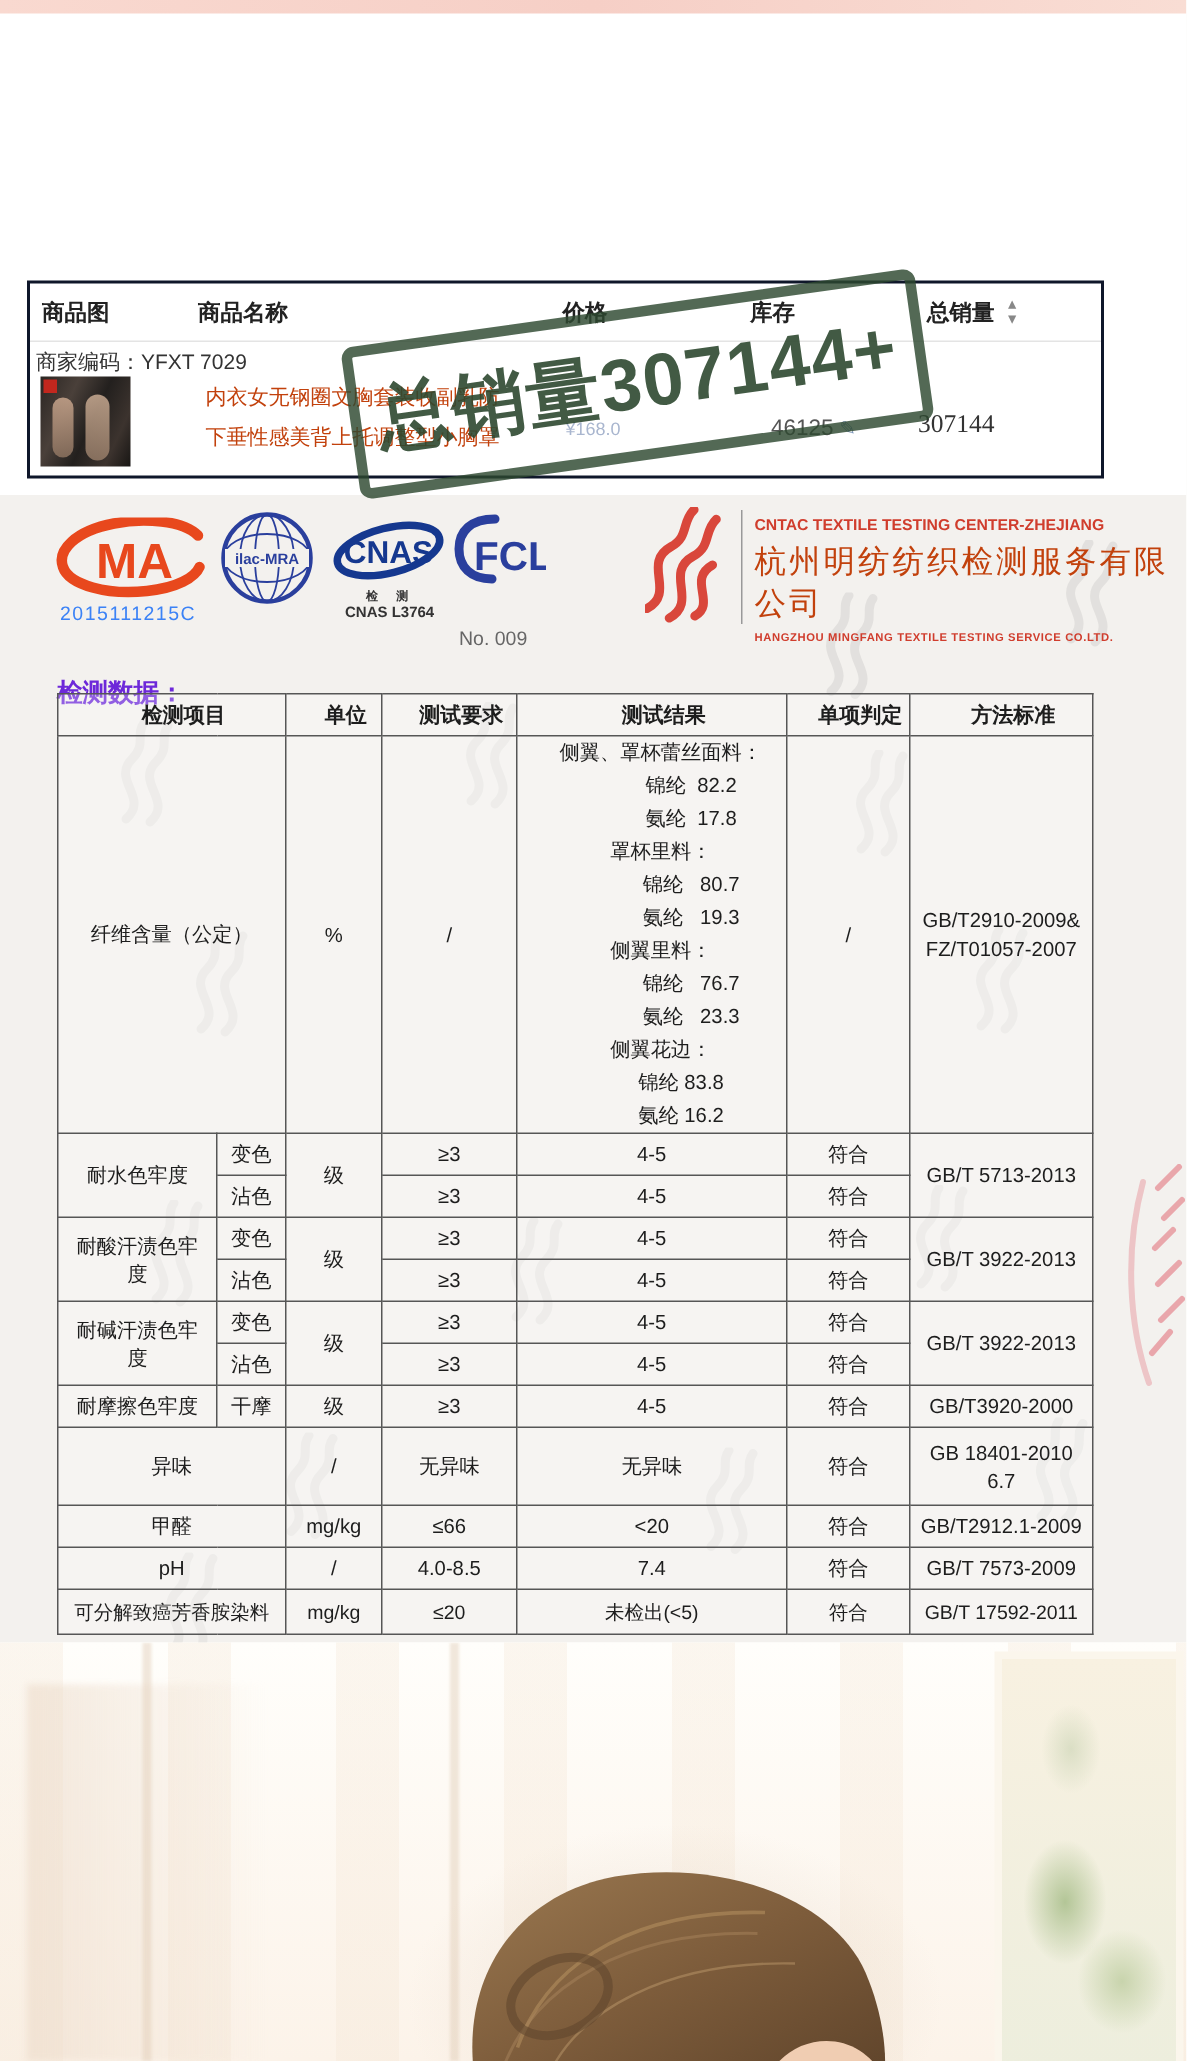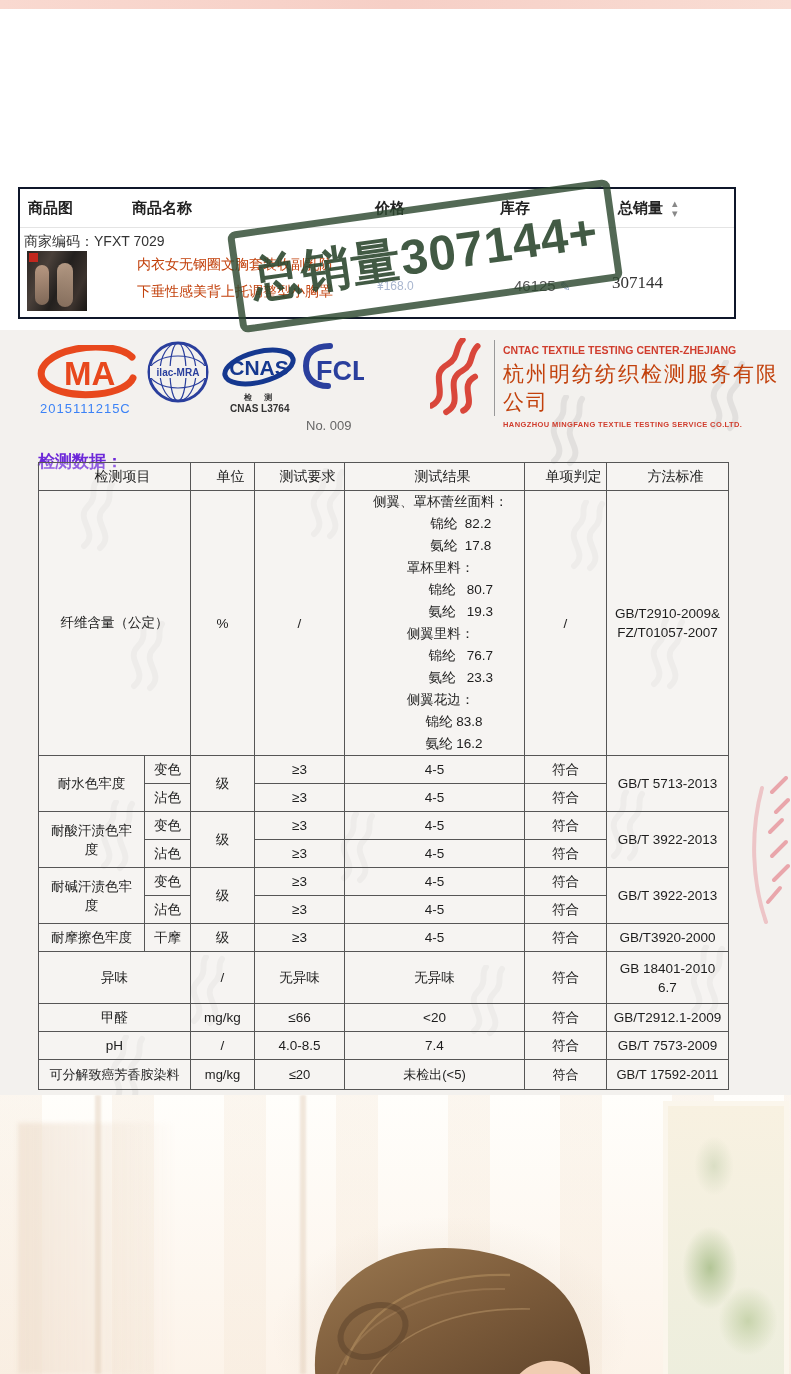--- a/index.html
+++ b/index.html
@@ -41,21 +41,21 @@
   .lab-block{position:absolute;left:503px;top:341px;width:280px;}
   .lab-cn{font-size:15px;font-weight:bold;color:#dd4b3a;letter-spacing:1px;}
   .lab-en{font-size:10.5px;font-weight:900;color:#d03d2d;margin-top:3px;}
   .lab-cn2{font-size:21px;color:#c2410c;letter-spacing:2px;margin-top:4px;}
   .lab-en2{font-size:7.5px;font-weight:bold;color:#d03d2d;margin-top:4px;letter-spacing:.4px;}
 
   .report-heading{position:absolute;left:38px;top:430px;font-size:17px;font-weight:900;color:#6d28d9;margin-top:20px;}
 
   table.report{position:absolute;left:38px;top:462px;width:690px;border-collapse:collapse;table-layout:fixed;background:rgba(255,255,255,.25);}
   table.report td,table.report th{border:1px solid #565656;font-size:13.5px;color:#1d1d1d;text-align:center;vertical-align:middle;padding:0 2px;font-weight:normal;}
-  table.report th{font-weight:normal;font-size:14px;padding-left:18px;}
+  table.report th{font-weight:bold;font-size:14px;padding-left:18px;}
   tr.rh  td,tr.rh  th{height:27px;}
   tr.rfiber td{height:264px;}
   tr.rf  td{height:27px;}
   tr.rodor td{height:51px;}
   tr.rsm td{height:27px;}
   tr.ram td{height:29px;font-size:13px;}
   .pre{white-space:pre-line;line-height:19px;}
   .fiber-res{white-space:pre-wrap;text-align:left;padding-left:14px !important;line-height:22px;font-size:13.5px;}
 
   

